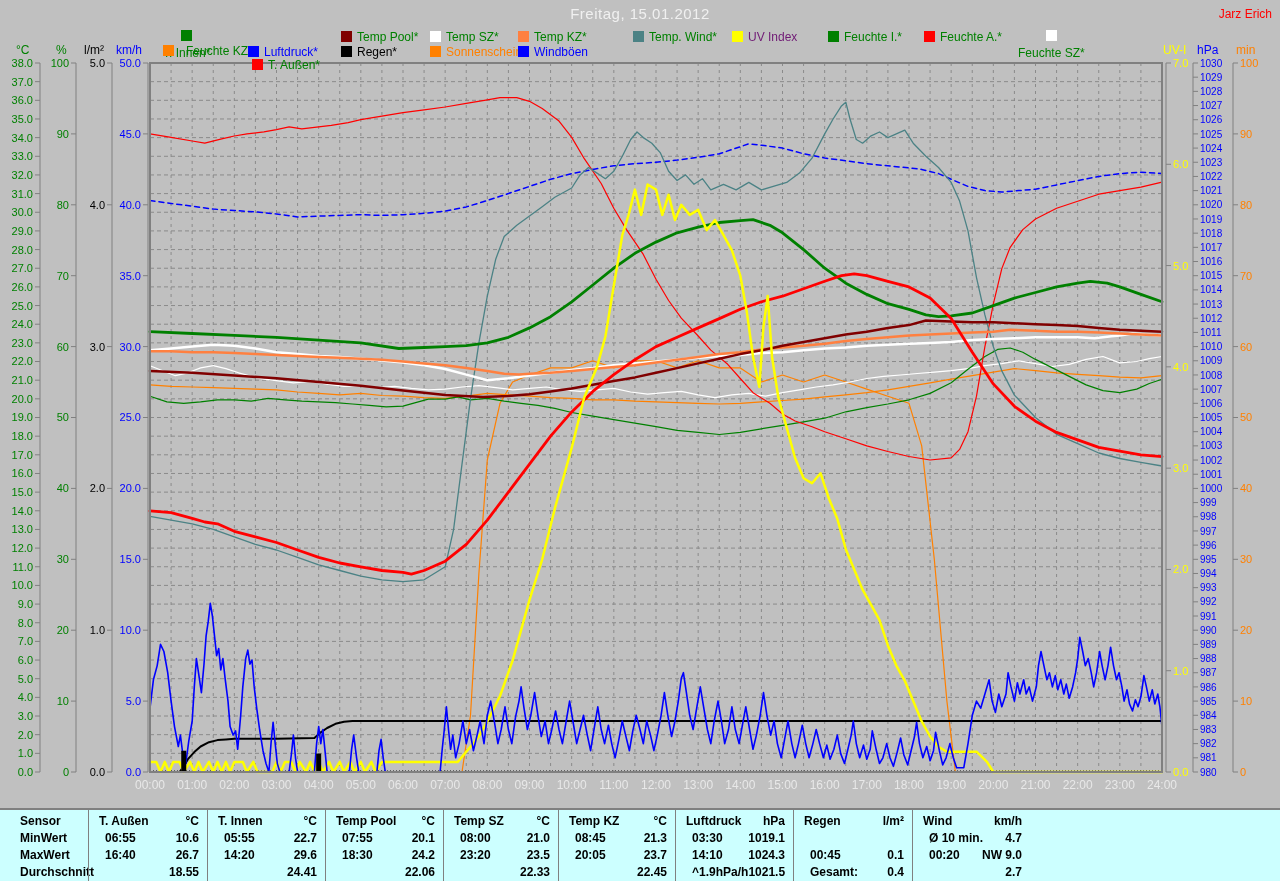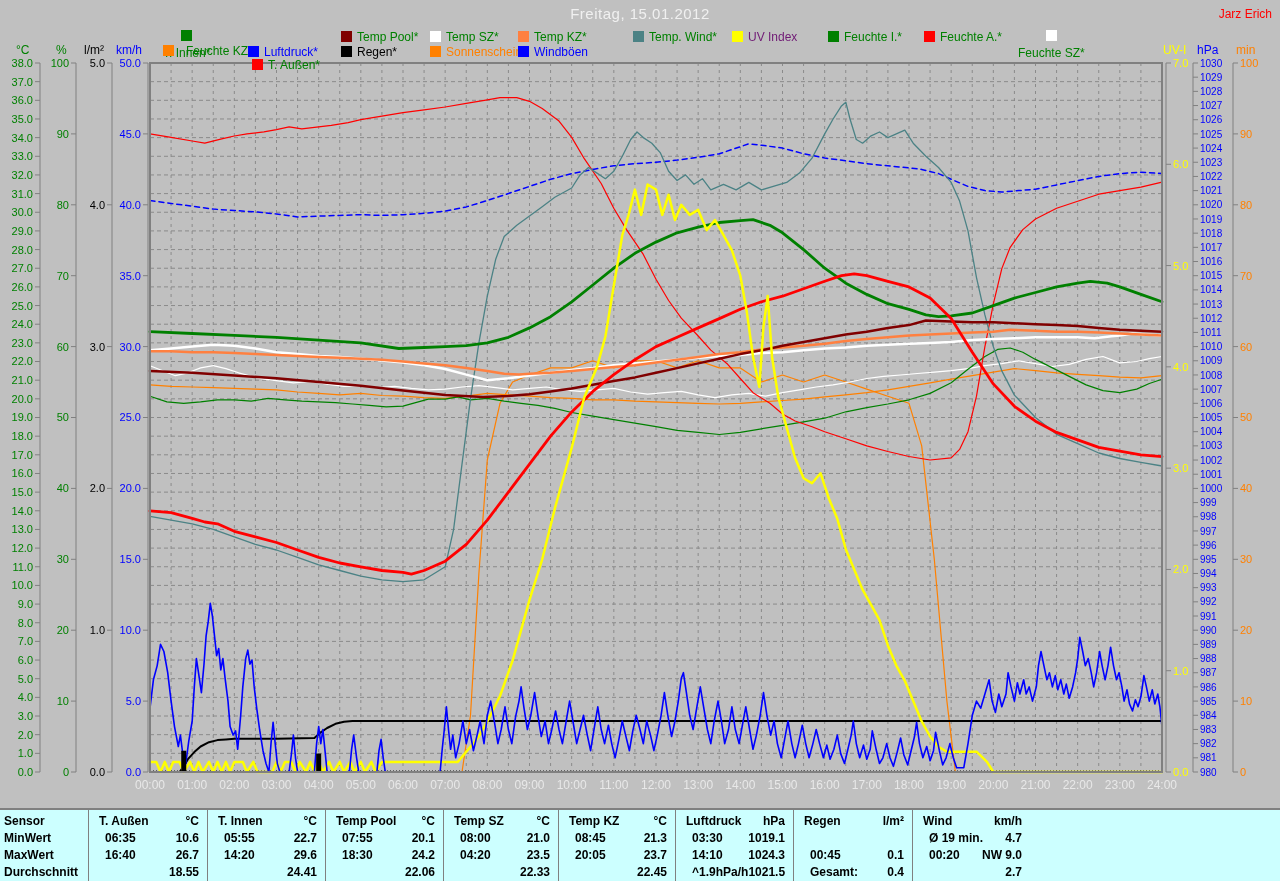--- a/index.html
+++ b/index.html
@@ -24,21 +24,21 @@
   #table{
     position:absolute;left:0;top:808px;width:1280px;height:73px;
     background:#ccffff;border-top:2px solid #808080;box-sizing:border-box;
     font-size:12px;font-weight:bold;color:#000;
   }
   .t-col{position:absolute;top:0;height:73px;box-sizing:border-box;}
   .t-col.divided{border-left:1px solid #808080;}
   .t-row{height:17px;line-height:17px;display:flex;justify-content:space-between;padding:0 8px 0 10px;white-space:nowrap;}
   .t-row.hdr{margin-top:3px;}
   .t-row .tv{text-align:right;}
-  .rowlabels .t-row{padding-left:4px;justify-content:flex-start;}
+  .rowlabels .t-row{padding-left:20px;justify-content:flex-start;}
 </style>
 </head>
 <body>
 
 <div id="stage">
   <svg id="chart-svg" width="1280" height="806">
       <g>
         <line x1="171.08333333333334" y1="63" x2="171.08333333333334" y2="772" stroke="#8a8a8a" stroke-width="1" stroke-dasharray="3 4"></line>
         <line x1="192.16666666666666" y1="63" x2="192.16666666666666" y2="772" stroke="#8a8a8a" stroke-width="1" stroke-dasharray="3 4"></line>
         <line x1="213.25" y1="63" x2="213.25" y2="772" stroke="#8a8a8a" stroke-width="1" stroke-dasharray="3 4"></line>
@@ -545,21 +545,21 @@
         <div class="t-row">MinWert</div>
         <div class="t-row">MaxWert</div>
         <div class="t-row">Durchschnitt</div>
       </div>
       <div class="t-col divided" style="left: 88px; width: 119px;">
         <div class="t-row hdr">
           <span>T. Außen</span>
           <span class="tv">°C</span>
         </div>
         <div class="t-row">
-          <span style="padding-left: 6px;">06:35</span>
+          <span style="padding-left: 6px;">06:55</span>
           <span class="tv">10.6</span>
         </div>
         <div class="t-row">
           <span style="padding-left: 6px;">16:40</span>
           <span class="tv">26.7</span>
         </div>
         <div class="t-row">
           <span style="padding-left: 6px;"></span>
           <span class="tv">18.55</span>
         </div>
@@ -603,21 +603,21 @@
       <div class="t-col divided" style="left: 443px; width: 115px;">
         <div class="t-row hdr">
           <span>Temp SZ</span>
           <span class="tv">°C</span>
         </div>
         <div class="t-row">
           <span style="padding-left: 6px;">08:00</span>
           <span class="tv">21.0</span>
         </div>
         <div class="t-row">
-          <span style="padding-left: 6px;">04:20</span>
+          <span style="padding-left: 6px;">23:20</span>
           <span class="tv">23.5</span>
         </div>
         <div class="t-row">
           <span style="padding-left: 6px;"></span>
           <span class="tv">22.33</span>
         </div>
       </div>
       <div class="t-col divided" style="left: 558px; width: 117px;">
         <div class="t-row hdr">
           <span>Temp KZ</span>
@@ -671,21 +671,21 @@
           <span style="padding-left: 6px;">Gesamt:</span>
           <span class="tv">0.4</span>
         </div>
       </div>
       <div class="t-col divided" style="left: 912px; width: 118px;">
         <div class="t-row hdr">
           <span>Wind</span>
           <span class="tv">km/h</span>
         </div>
         <div class="t-row">
-          <span style="padding-left: 6px;">Ø 19 min.</span>
+          <span style="padding-left: 6px;">Ø 10 min.</span>
           <span class="tv">4.7</span>
         </div>
         <div class="t-row">
           <span style="padding-left: 6px;">00:20</span>
           <span class="tv">NW 9.0</span>
         </div>
         <div class="t-row">
           <span style="padding-left: 6px;"></span>
           <span class="tv">2.7</span>
         </div>

